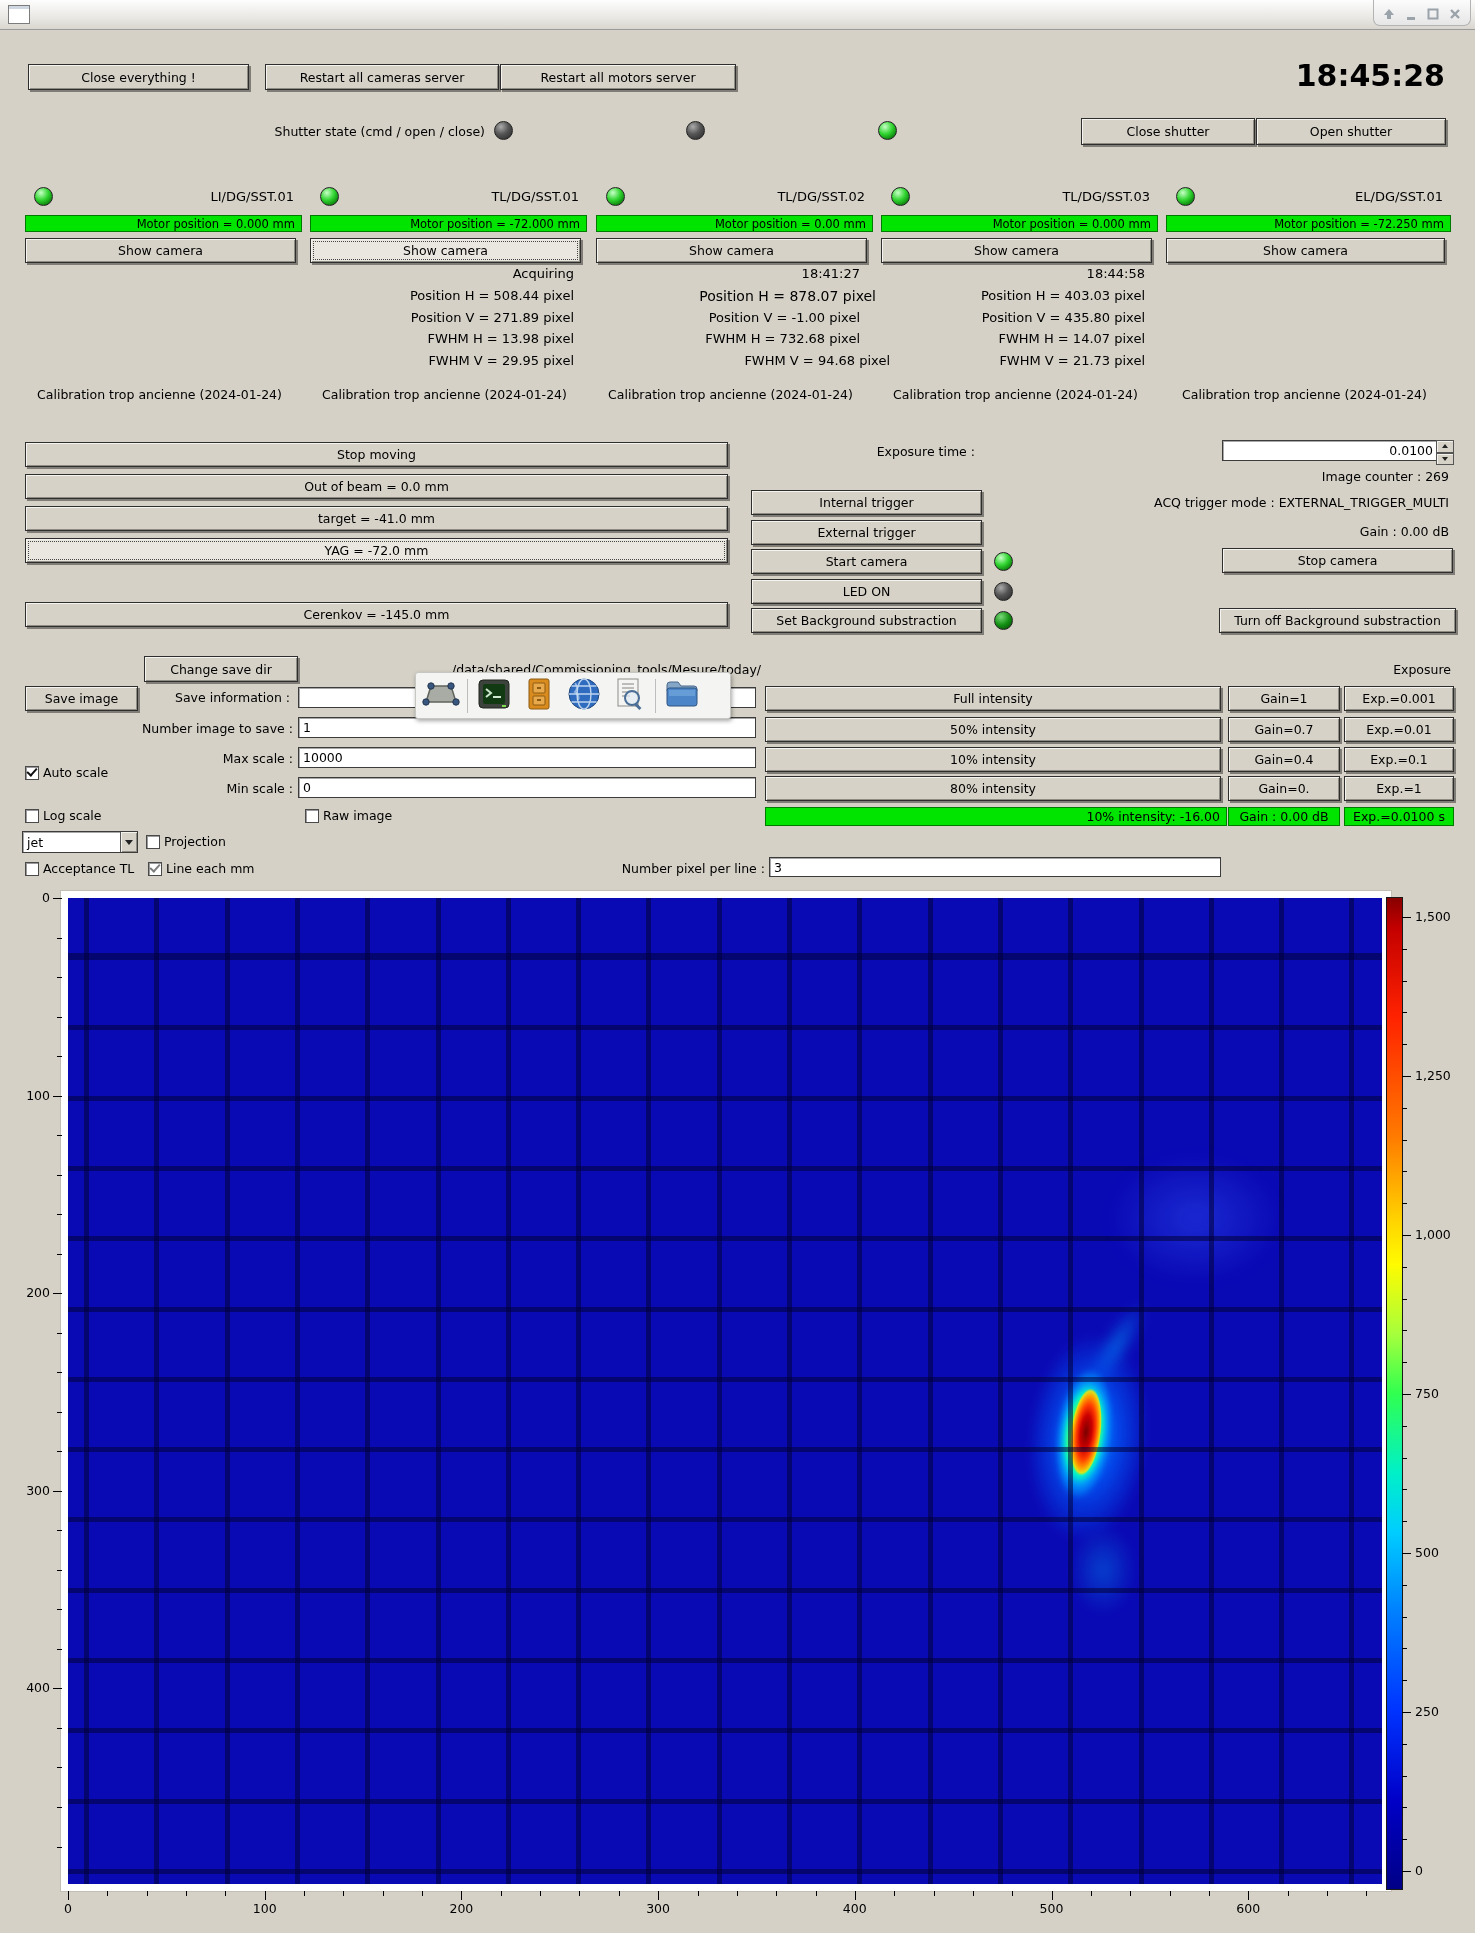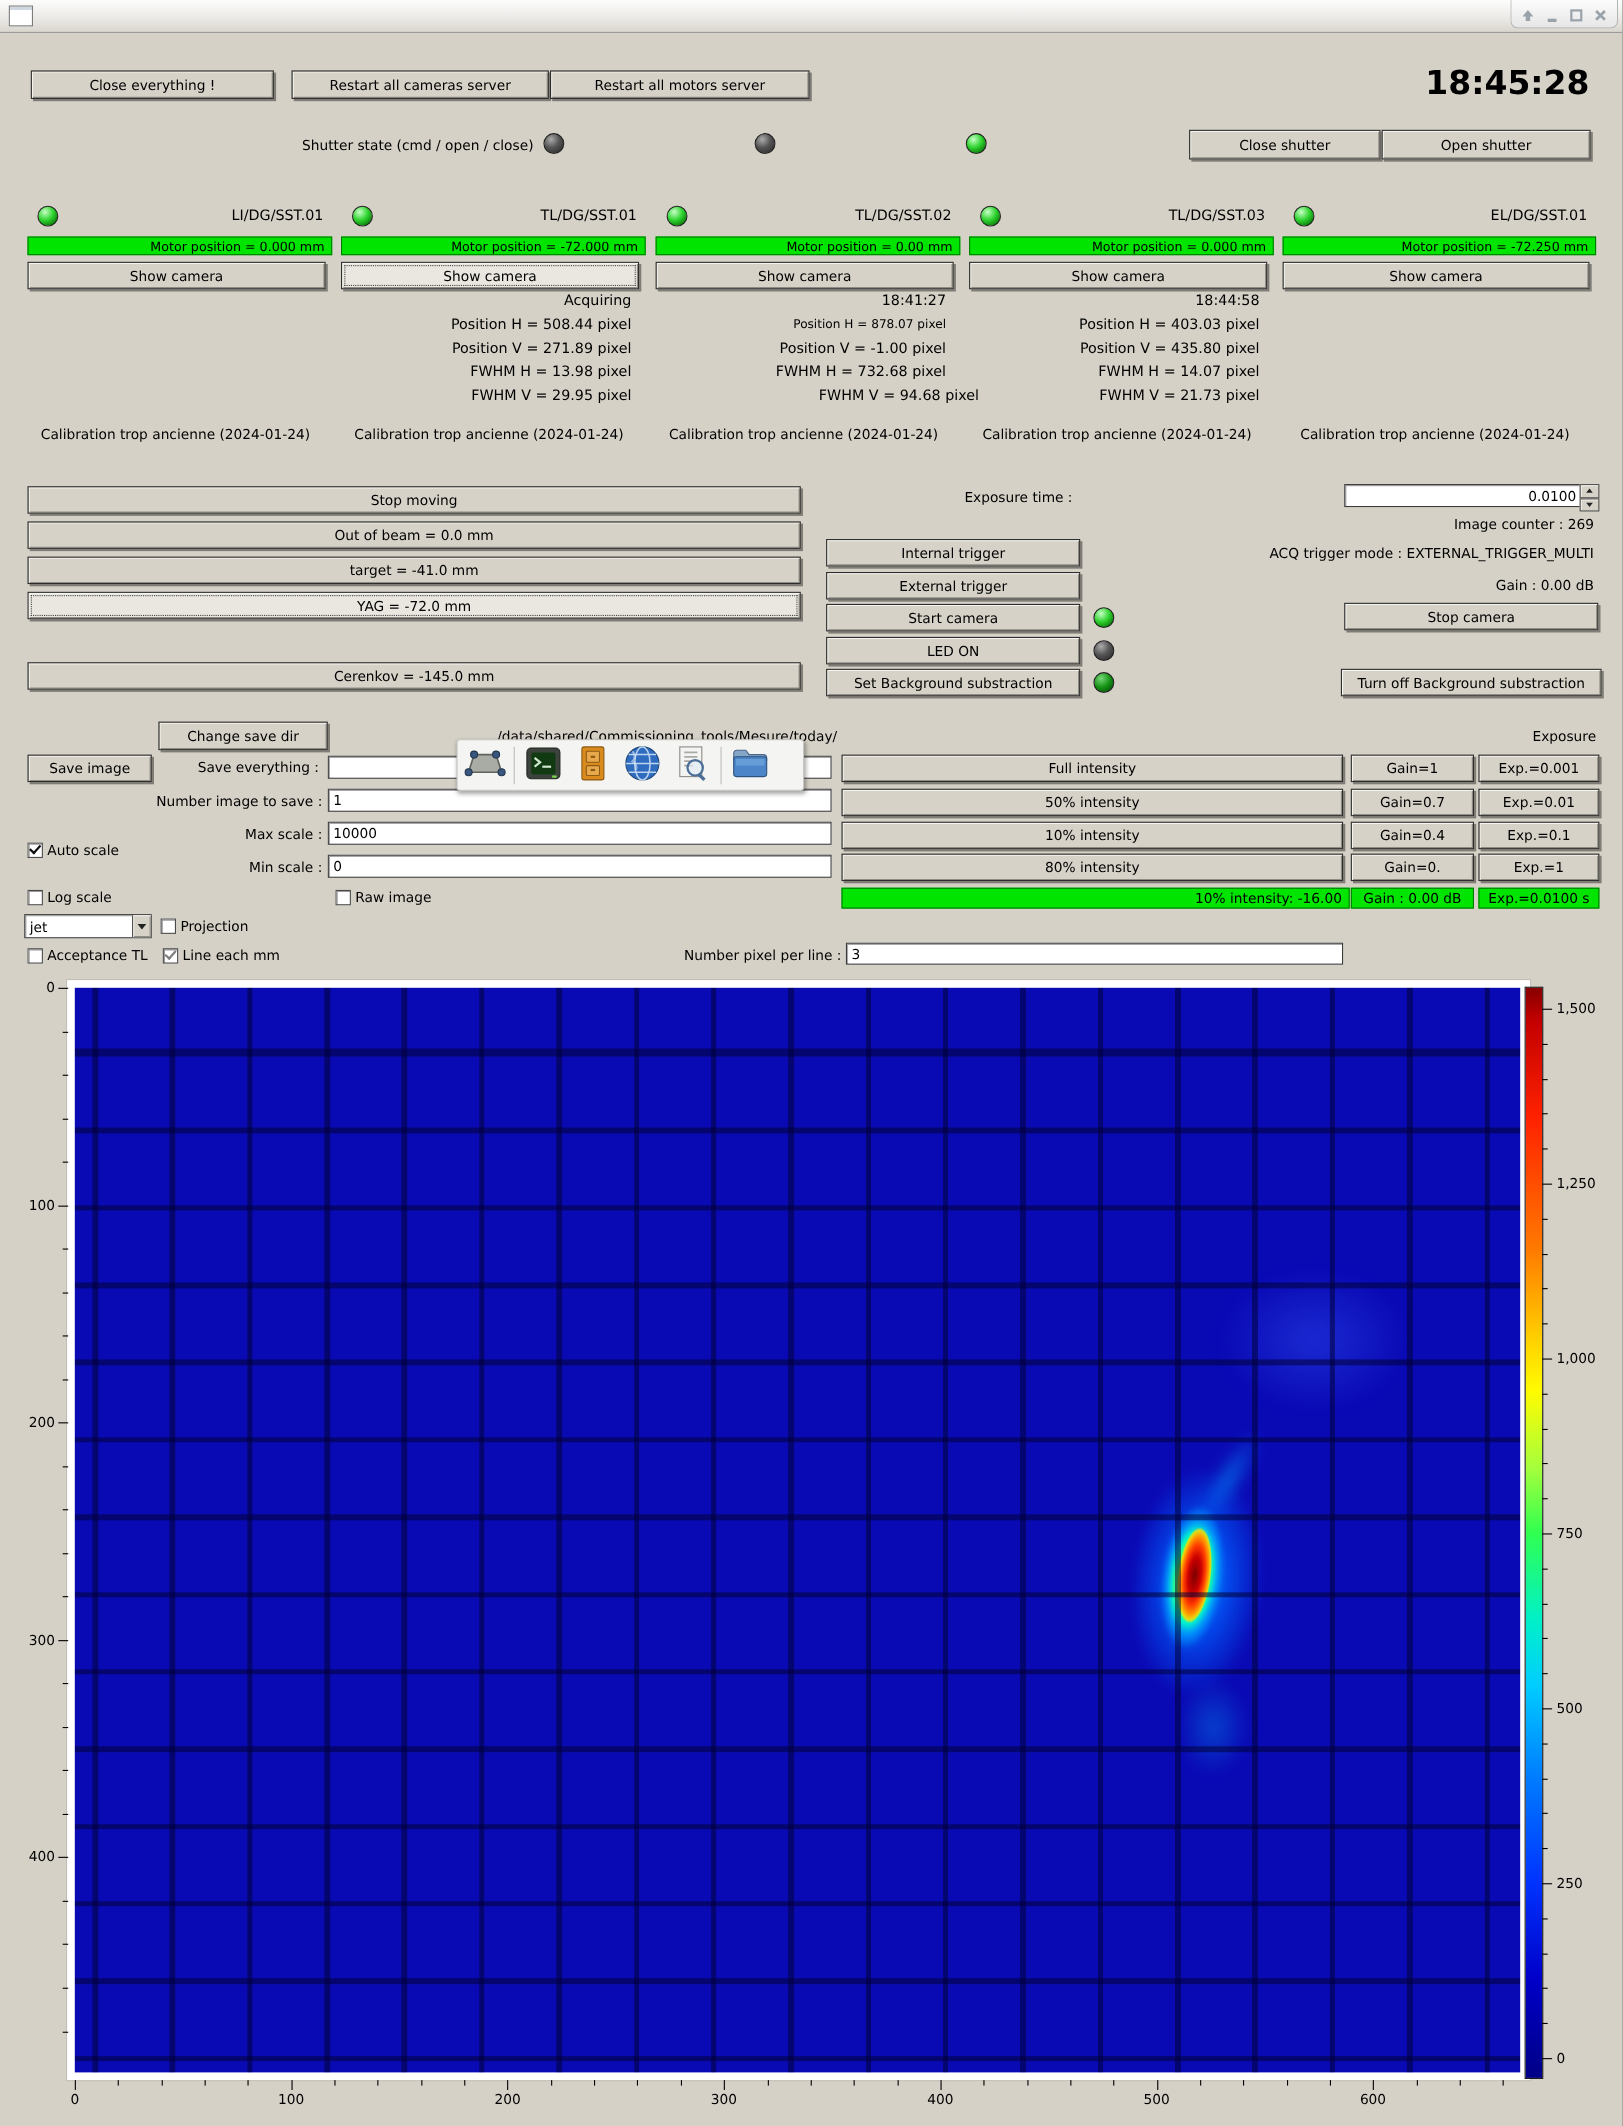--- a/index.html
+++ b/index.html
@@ -98,21 +98,21 @@
   <div class="lb rt" style="left:310px;top:310px;width:264px;font-size:13px">Position V = 271.89 pixel</div>
   <div class="lb rt" style="left:310px;top:331px;width:264px;font-size:13px">FWHM H = 13.98 pixel</div>
   <div class="lb rt" style="left:310px;top:353px;width:264px;font-size:13px">FWHM V = 29.95 pixel</div>
   <div class="lb ct" style="left:310px;top:387px;width:269px">Calibration trop ancienne (2024-01-24)</div>
 
   <span class="led on" style="left:606px;top:187px"></span>
   <div class="lb rt" style="left:596px;top:189px;width:269px;font-size:13px">TL/DG/SST.02</div>
   <div class="greenbar rt" style="left:596px;top:215px;width:269px;height:15px">Motor position = 0.00 mm</div>
   <div class="btn" style="left:596px;top:238px;width:269px;height:23px">Show camera</div>
   <div class="lb rt" style="left:596px;top:266px;width:264px;font-size:13px">18:41:27</div>
-  <div class="lb rt" style="left:596px;top:288px;width:264px;font-size:11px">Position H = 878.07 pixel</div>
+  <div class="lb rt" style="left:612px;top:288px;width:264px;font-size:14px">Position H = 878.07 pixel</div>
   <div class="lb rt" style="left:596px;top:310px;width:264px;font-size:13px">Position V = -1.00 pixel</div>
   <div class="lb rt" style="left:596px;top:331px;width:264px;font-size:13px">FWHM H = 732.68 pixel</div>
   <div class="lb rt" style="left:626px;top:353px;width:264px;font-size:13px">FWHM V = 94.68 pixel</div>
   <div class="lb ct" style="left:596px;top:387px;width:269px">Calibration trop ancienne (2024-01-24)</div>
 
   <span class="led on" style="left:891px;top:187px"></span>
   <div class="lb rt" style="left:881px;top:189px;width:269px;font-size:13px">TL/DG/SST.03</div>
   <div class="greenbar rt" style="left:881px;top:215px;width:269px;height:15px">Motor position = 0.000 mm</div>
   <div class="btn" style="left:881px;top:238px;width:269px;height:23px">Show camera</div>
   <div class="lb rt" style="left:881px;top:266px;width:264px;font-size:13px">18:44:58</div>
@@ -158,21 +158,21 @@
   <span class="led dim" style="left:994px;top:611px"></span>
 
   <div class="btn" style="left:1222px;top:548px;width:229px;height:23px">Stop camera</div>
   <div class="btn" style="left:1219px;top:608px;width:235px;height:23px">Turn off Background substraction</div>
 
   <div class="btn" style="left:144px;top:656px;width:152px;height:24px">Change save dir</div>
   <div class="lb" style="left:452px;top:662px;width:420px">/data/shared/Commissioning_tools/Mesure/today/</div>
   <div class="lb rt" style="left:1290px;top:662px;width:161px">Exposure</div>
 
   <div class="btn" style="left:25px;top:686px;width:111px;height:23px">Save image</div>
-  <div class="lb rt" style="left:150px;top:690px;width:140px">Save everything :</div>
+  <div class="lb rt" style="left:150px;top:690px;width:140px">Save information :</div>
   <input class="input" style="left: 298px; top: 687px; width: 448px; height: 19px;" value="">
 
   <div class="lb rt" style="left:60px;top:721px;width:233px">Number image to save :</div>
   <input class="input" style="left: 298px; top: 717px; width: 448px; height: 19px;" value="1">
   <div class="lb rt" style="left:150px;top:751px;width:143px">Max scale :</div>
   <input class="input" style="left: 298px; top: 747px; width: 448px; height: 19px;" value="10000">
   <div class="lb rt" style="left:150px;top:781px;width:143px">Min scale :</div>
   <input class="input" style="left: 298px; top: 777px; width: 448px; height: 19px;" value="0">
 
   <span class="cb on" style="left:25px;top:766px"></span>

